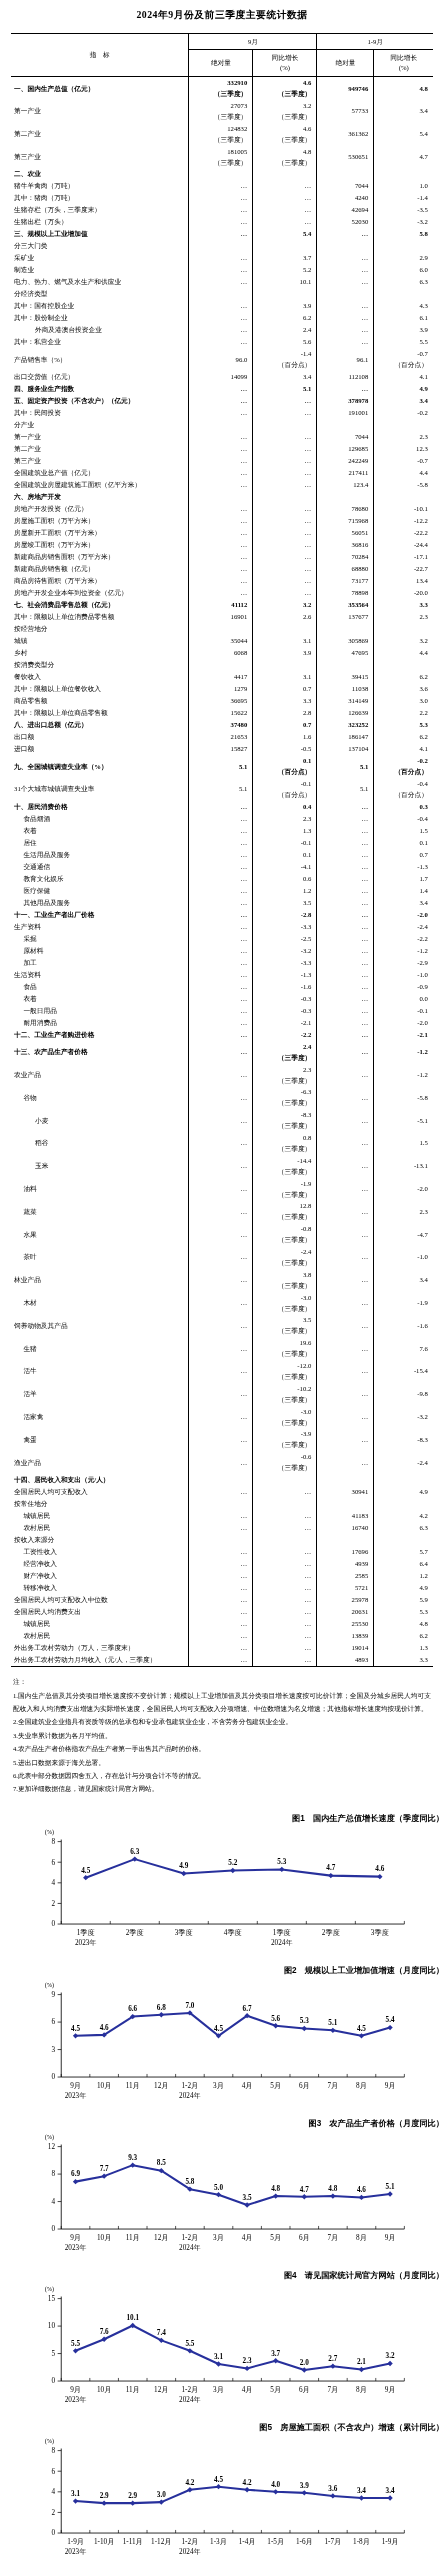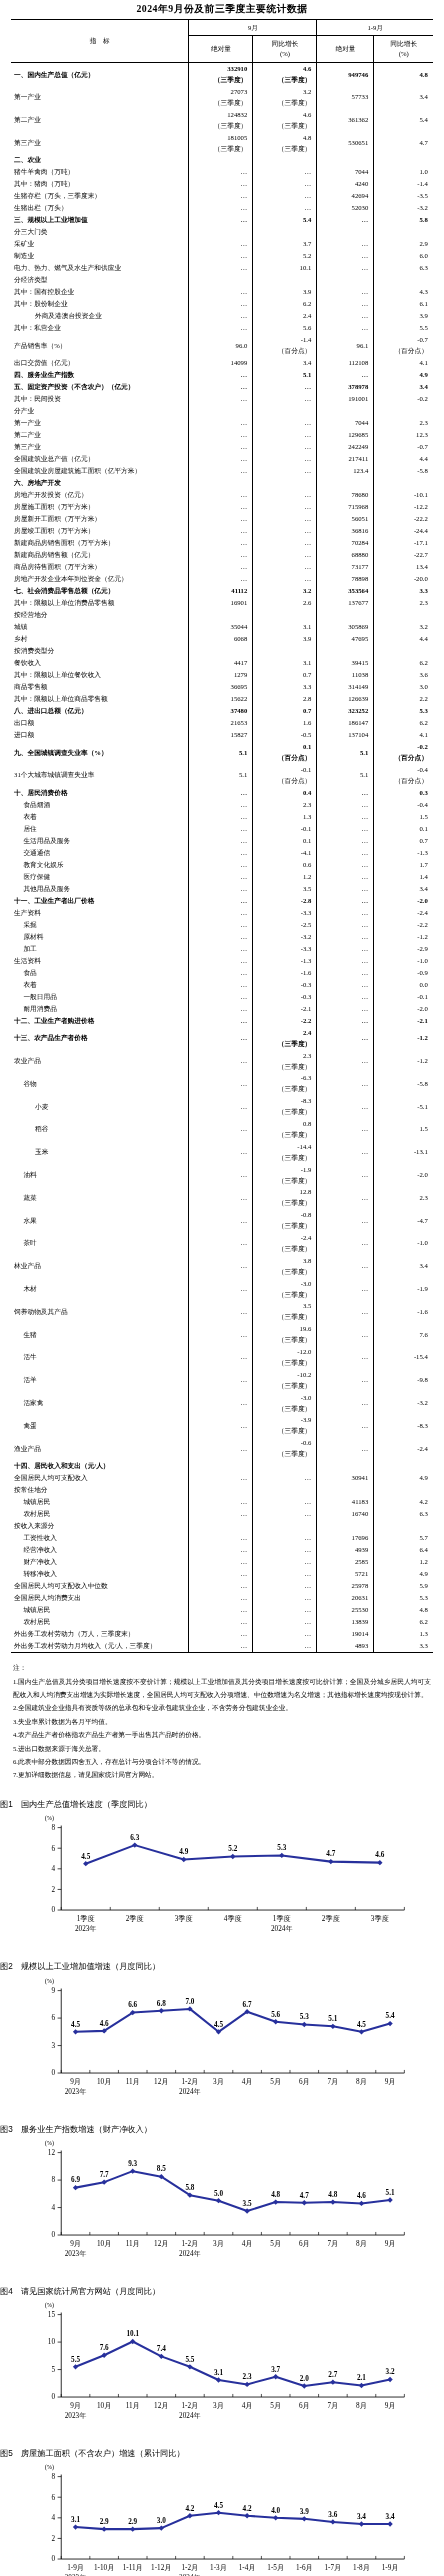--- a/index.html
+++ b/index.html
@@ -1,37 +1,37 @@
 <!DOCTYPE html>
 <html style="font-size:8.2px"><head>
 <meta charset="utf-8">
 <style>
   html,body{margin:0;padding:0;background:#ffffff;}
   body{width:444px;color:#000;font-family:"Liberation Serif","DejaVu Serif",serif;}
   .page{width:444px;min-height:3035px;background:#fff;}
-  .page-title{padding-top:3px;margin-bottom:3px;text-align:center;font-size:9.8px;font-weight:bold;letter-spacing:0.5px;}
+  .page-title{padding-top:9px;margin-bottom:11px;text-align:center;font-size:9.8px;font-weight:bold;letter-spacing:0.5px;}
   table.stats{border-collapse:collapse;width:422px;margin:0 auto;font-size:6.7px;
               border-top:1.5px solid #000;border-bottom:1.5px solid #000;table-layout:fixed;}
   col.c-ind{width:178px;} col.c1{width:64px;} col.c2{width:64px;} col.c3{width:57px;} col.c4{width:59px;}
   thead th{font-weight:normal;text-align:center;padding:2.6px 1px;line-height:10.3px;font-size:6.7px;}
   th.bl, td.bl{border-left:0.5px solid #000;}
   th.group{border-bottom:0.5px solid #000;}
   th.hdr-bottom{border-bottom:1.5px solid #000;}
   td{padding:0 5.2px 0 3.1px;vertical-align:middle;}
   td.lab{line-height:12px;text-align:left;padding-right:1px;}
   td.val{text-align:right;line-height:12px;white-space:nowrap;padding-left:1px;}
   td .note-line{line-height:10.8px;}
   tr.bold td{font-weight:bold;}
   .ind-1{padding-left:12.4px;} .ind-2{padding-left:24px;}
   .notes{width:418px;margin:8.2px auto 0 auto;font-size:6.7px;line-height:13.4px;text-align:left;}
   .notes .note-item{text-align:justify;}
   .charts{width:444px;margin-top:15.5px;}
-  .chart-block{margin-top:23px;}
+  .chart-block{margin-top:13px;}
   .chart-block:first-child{margin-top:17.5px;}
-  .chart-title{text-align:left;font-weight:normal;font-size:8.2px;margin-bottom:2.1px;
+  .chart-title{text-align:right;font-weight:bold;font-size:8.2px;margin-bottom:2.1px;
                font-family:"Liberation Sans","DejaVu Sans",sans-serif;}
   svg.chart-canvas{display:block;margin:0 auto;}
 </style>
 </head>
 <body>
 
 <div class="page">
 
   <div class="page-title">2024年9月份及前三季度主要统计数据</div>
 
@@ -1778,21 +1778,21 @@
           <text x="609.25" y="212" text-anchor="middle" font-size="14" font-family="&quot;Liberation Serif&quot;,&quot;DejaVu Serif&quot;,serif">7月</text>
           <path d="M 664.75 104.8 L 669.95 110 L 664.75 115.2 L 659.55 110 Z" fill="#27309c"></path>
           <text x="664.75" y="100" text-anchor="middle" font-size="14" font-weight="bold" font-family="&quot;Liberation Serif&quot;,&quot;DejaVu Serif&quot;,serif">4.5</text>
           <text x="664.75" y="212" text-anchor="middle" font-size="14" font-family="&quot;Liberation Serif&quot;,&quot;DejaVu Serif&quot;,serif">8月</text>
           <path d="M 720.25 88.8 L 725.45 94 L 720.25 99.2 L 715.05 94 Z" fill="#27309c"></path>
           <text x="720.25" y="84" text-anchor="middle" font-size="14" font-weight="bold" font-family="&quot;Liberation Serif&quot;,&quot;DejaVu Serif&quot;,serif">5.4</text>
           <text x="720.25" y="212" text-anchor="middle" font-size="14" font-family="&quot;Liberation Serif&quot;,&quot;DejaVu Serif&quot;,serif">9月</text>
         </svg>
       </div>
       <div class="chart-block">
-        <div class="chart-title">图3　服务业生产指数增速（财产净收入）</div>
+        <div class="chart-title">图3　农产品生产者价格（月度同比）</div>
         <svg width="407" height="126" viewBox="0 0 790 244" class="chart-canvas">
           <line x1="82" y1="26" x2="82" y2="190" stroke="#000" stroke-width="1.6"></line>
           <line x1="82" y1="190" x2="748" y2="190" stroke="#000" stroke-width="1.6"></line>
           <text x="68" y="16" text-anchor="end" font-size="12" font-family="&quot;Liberation Serif&quot;,&quot;DejaVu Serif&quot;,serif">(%)</text>
           <line x1="75" y1="190" x2="82" y2="190" stroke="#000" stroke-width="1.4"></line>
           <text x="70" y="194.5" text-anchor="end" font-size="14" font-family="&quot;Liberation Serif&quot;,&quot;DejaVu Serif&quot;,serif">0</text>
           <line x1="75" y1="136.66666666666669" x2="82" y2="136.66666666666669" stroke="#000" stroke-width="1.4"></line>
           <text x="70" y="141.16666666666669" text-anchor="end" font-size="14" font-family="&quot;Liberation Serif&quot;,&quot;DejaVu Serif&quot;,serif">4</text>
           <line x1="75" y1="83.33333333333334" x2="82" y2="83.33333333333334" stroke="#000" stroke-width="1.4"></line>
           <text x="70" y="87.83333333333334" text-anchor="end" font-size="14" font-family="&quot;Liberation Serif&quot;,&quot;DejaVu Serif&quot;,serif">8</text>

